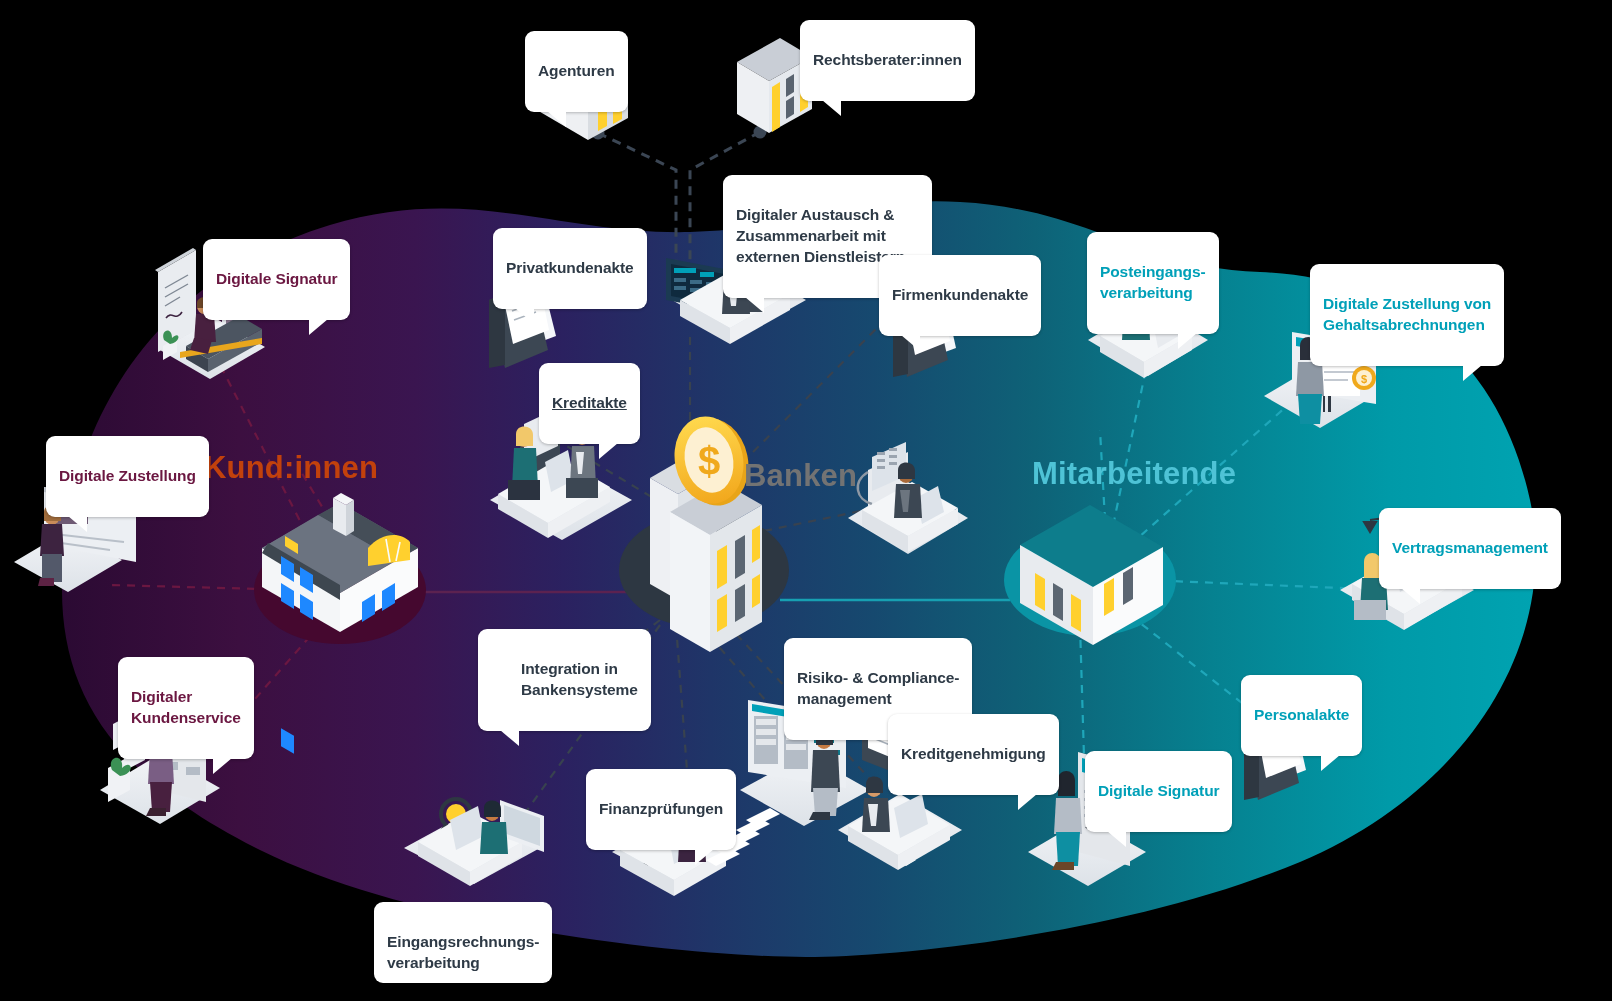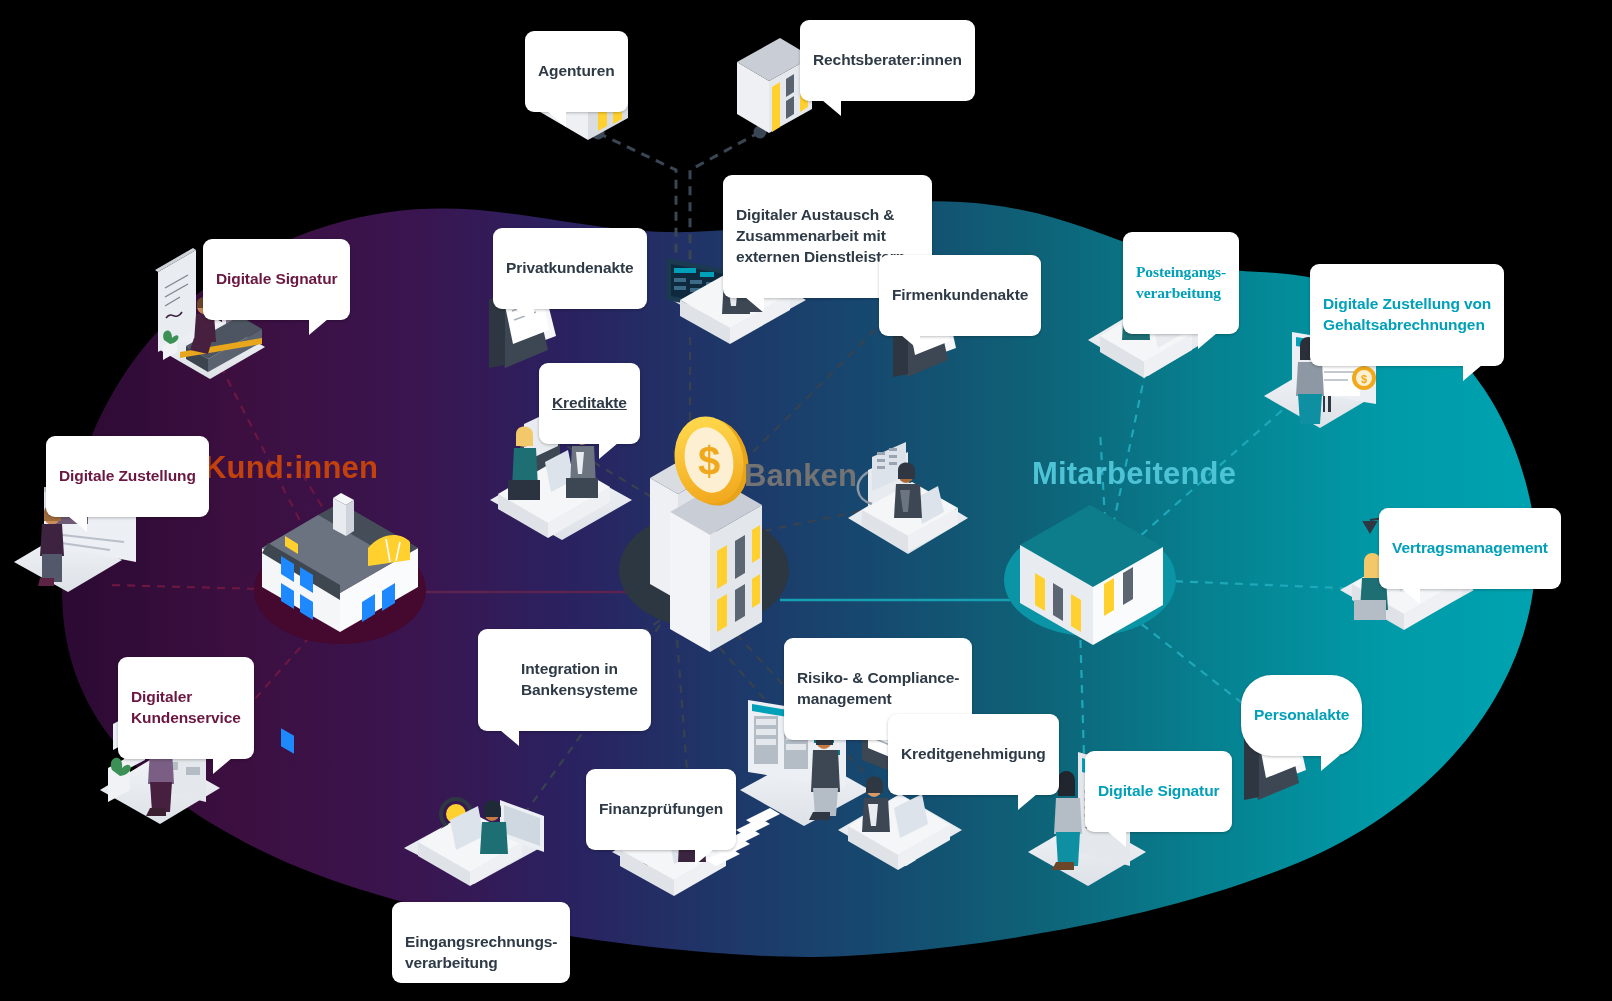--- a/index.html
+++ b/index.html
@@ -708,43 +708,43 @@
   <div class="bubble c-dark" style="left:888px; top:714px;">
     <span>Kreditgenehmigung</span>
     <span class="tail tail-dr"></span>
   </div>
 
   <div class="bubble c-dark" style="left:586px; top:769px;">
     <span>Finanzprüfungen</span>
     <span class="tail tail-dr"></span>
   </div>
 
-  <div class="bubble c-dark" style="left:392px; top:902px;">
+  <div class="bubble c-dark" style="left:374px; top:902px;">
     <span>Eingangsrechnungs-
 verarbeitung</span>
   </div>
 
-  <div class="bubble c-teal" style="left:1123px; top:232px;font-family:Liberation Serif, serif;">
+  <div class="bubble c-teal" style="left:1087px; top:232px;">
     <span>Posteingangs-
 verarbeitung</span>
     <span class="tail tail-dr"></span>
   </div>
 
   <div class="bubble c-teal" style="left:1310px; top:264px;">
     <span>Digitale Zustellung von
 Gehaltsabrechnungen</span>
     <span class="tail tail-dr"></span>
   </div>
 
   <div class="bubble c-teal" style="left:1379px; top:508px;">
     <span>Vertragsmanagement</span>
     <span class="tail tail-dl"></span>
   </div>
 
-  <div class="bubble c-teal" style="left:1241px; top:675px;border-radius:31px;">
+  <div class="bubble c-teal" style="left:1241px; top:675px;">
     <span>Personalakte</span>
     <span class="tail tail-dr"></span>
   </div>
 
   <div class="bubble c-teal" style="left:1085px; top:751px;">
     <span>Digitale Signatur</span>
     <span class="tail tail-dl"></span>
   </div>
 
 </div>

